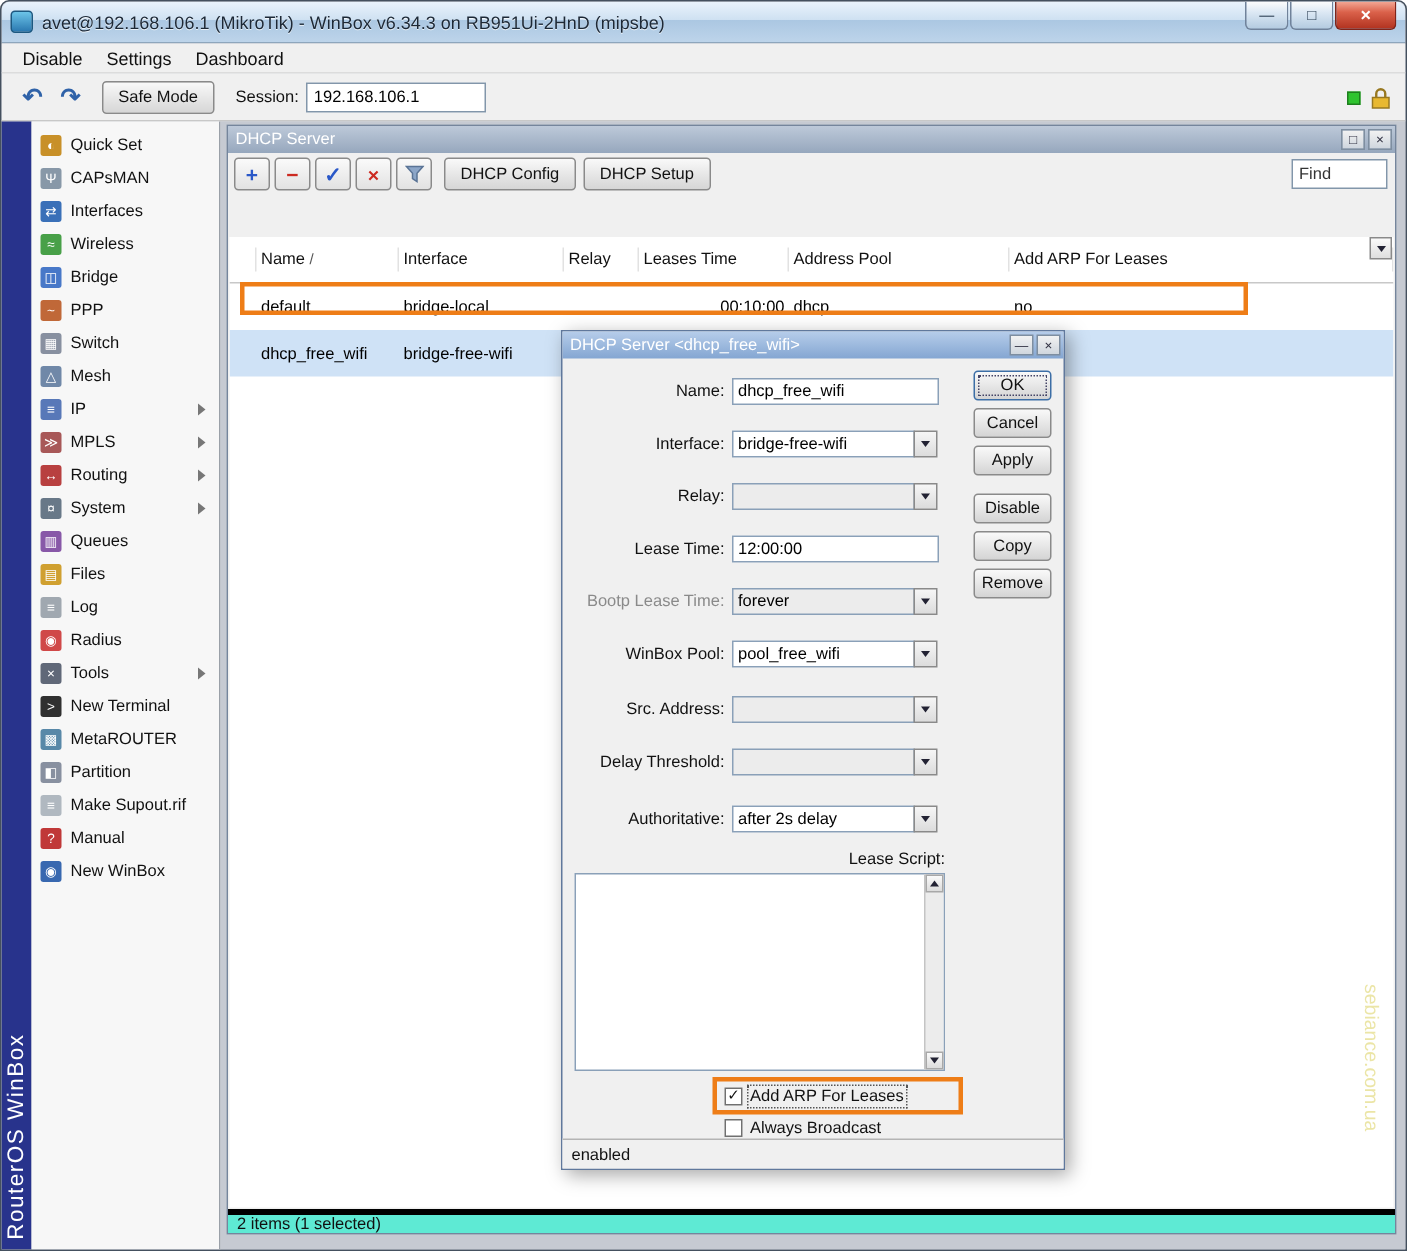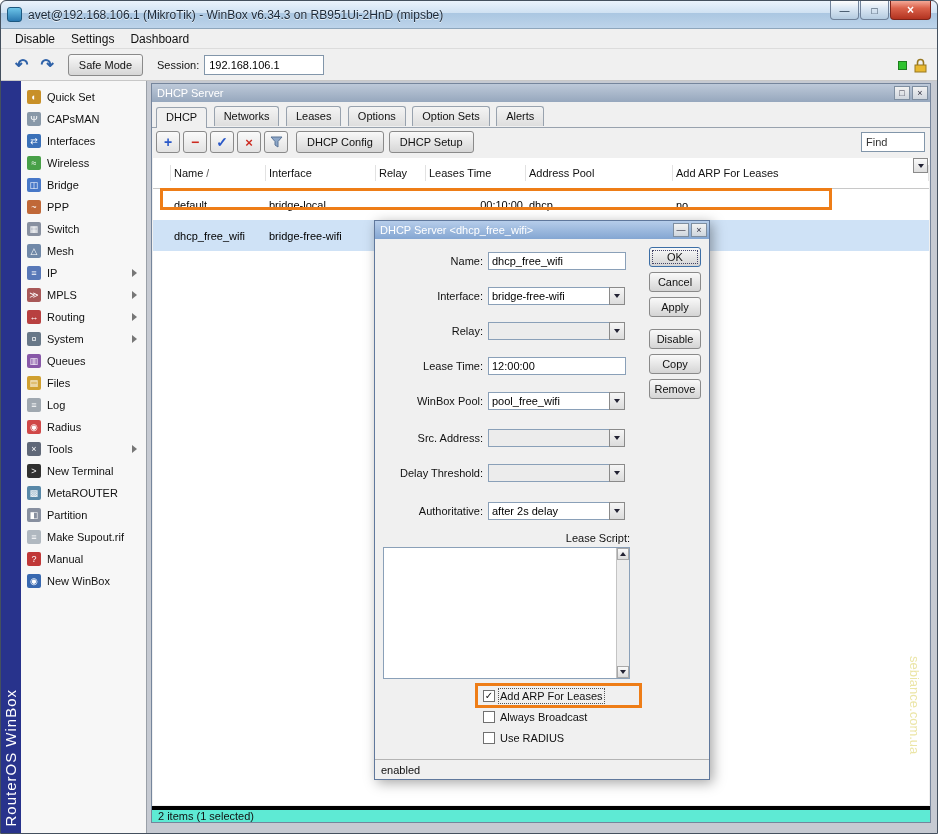--- a/index.html
+++ b/index.html
@@ -268,28 +268,20 @@
 
       <div class="win">
         <div class="wtitle">
           <span>DHCP Server</span>
           <span class="wtbtns">
             <span class="minibtn">□</span>
             <span class="minibtn">×</span>
           </span>
         </div>
 
-        <div class="tabs">
-          <span class="tab active">DHCP</span>
-          <span class="tab">Networks</span>
-          <span class="tab">Leases</span>
-          <span class="tab">Options</span>
-          <span class="tab">Option Sets</span>
-          <span class="tab">Alerts</span>
-        </div>
 
         <div class="wtoolbar">
           <span class="tbtn g-plus">+</span>
           <span class="tbtn g-minus">−</span>
           <span class="tbtn g-check">✓</span>
           <span class="tbtn g-x">×</span>
           <span class="tbtn">
             <svg width="13" height="12" viewBox="0 0 13 12">
               <path d="M1 1 h11 l-4 4.5 V11 l-3-2 V5.5 Z" fill="#8ca6c8" stroke="#5a7496" stroke-width="1"></path>
             </svg>
@@ -368,20 +360,27 @@
               <span class="din short dis"></span>
               <span class="cbtn">
                   <span class="dar"></span>
                 </span>
             </div>
             <div class="drow">
               <label>Lease Time:</label>
               <span class="din">12:00:00</span>
             </div>
             <div class="drow">
+              <label class="dim">Bootp Lease Time:</label>
+              <span class="din short dis">forever</span>
+              <span class="cbtn">
+                  <span class="dar"></span>
+                </span>
+            </div>
+            <div class="drow">
               <label>WinBox Pool:</label>
               <span class="din short">pool_free_wifi</span>
               <span class="cbtn">
                   <span class="dar"></span>
                 </span>
             </div>
             <div class="drow gap9">
               <label>Src. Address:</label>
               <span class="din short dis"></span>
               <span class="cbtn">

